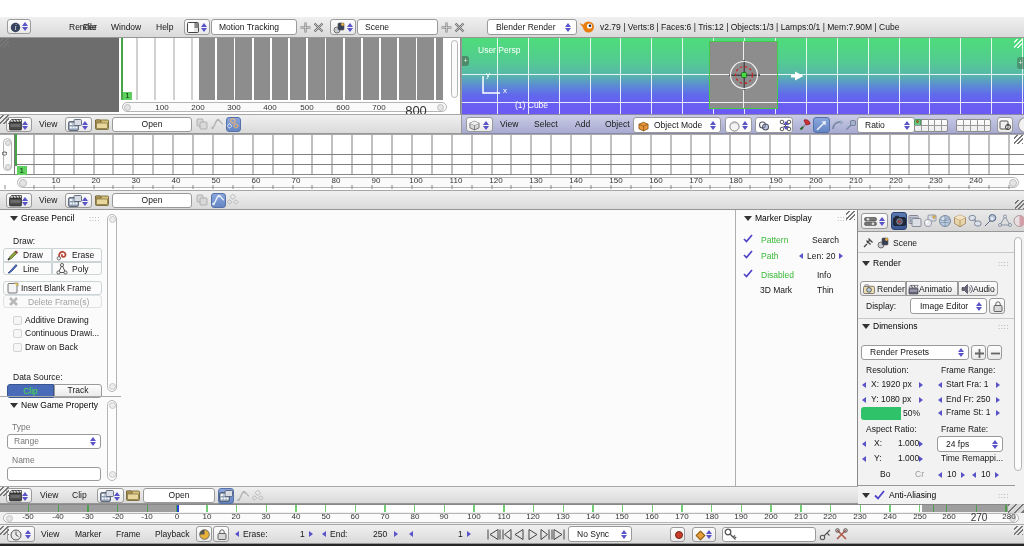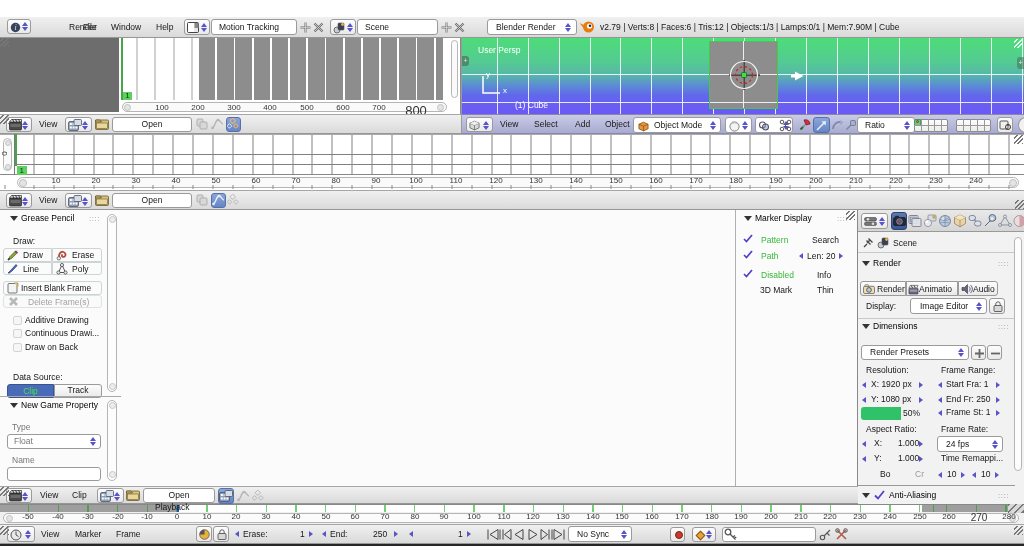--- a/index.html
+++ b/index.html
@@ -457,21 +457,21 @@
 
   <div class="abs" style="left:107px;top:214px;width:10px;height:178px;background:#fdfdfd;border:1px solid #b5b5b5;border-radius:6px;"></div>
   <div class="abs" style="left:108.5px;top:216px;width:7px;height:7px;background:#ececec;border:1px solid #c8c8c8;border-radius:50%;"></div>
   <div class="abs" style="left:108.5px;top:383px;width:7px;height:7px;background:#ececec;border:1px solid #c8c8c8;border-radius:50%;"></div>
 
   <div class="abs" style="left:0;top:396px;width:121px;height:1px;background:#a8a8a8;"></div>
   <span class="tri-d abs" style="left:10px;top:403px;"></span>
   <div class="lbl" style="left:21px;top:400px;color:#000;">New Game Property</div>
   <div class="lbl" style="left:12px;top:422px;color:#777;">Type</div>
   <div class="abs field" style="left:7px;top:434px;width:94px;height:15px;">
-        <span style="position:absolute;left:6px;top:1px;color:#777;">Float</span>
+        <span style="position:absolute;left:6px;top:1px;color:#777;">Range</span>
         <span class="upd abs" style="right:3px;top:2px;"></span>
       </div>
   <div class="lbl" style="left:12px;top:455px;color:#777;">Name</div>
   <div class="abs field" style="left:7px;top:467px;width:94px;height:14px;"></div>
   <div class="abs" style="left:107px;top:400px;width:10px;height:81px;background:#fdfdfd;border:1px solid #b5b5b5;border-radius:6px;"></div>
   <div class="abs" style="left:108.5px;top:402px;width:7px;height:7px;background:#ececec;border:1px solid #c8c8c8;border-radius:50%;"></div>
   <div class="abs" style="left:108.5px;top:471px;width:7px;height:7px;background:#ececec;border:1px solid #c8c8c8;border-radius:50%;"></div>
 </div>
 <div id="markerpanel">
   <div class="abs" style="left:735px;top:210px;width:1px;height:276px;background:#b0b0b0;"></div>
@@ -792,21 +792,21 @@
   <div class="abs btnbox" style="left:7px;top:526px;width:28px;height:16px;">
     <svg class="abs" style="left:2px;top:2px;" width="12" height="12" viewBox="0 0 12 12">
           <circle cx="6" cy="6" r="5" fill="#e8e8e8" stroke="#555" stroke-width="1"></circle>
           <path d="M6 6 L6 2.5 M6 6 L8.5 7.5" stroke="#555" stroke-width="1"></path>
         </svg>
     <span class="upd abs" style="right:2px;top:2.5px;"></span>
   </div>
   <div class="lbl" style="left:41px;top:529px;">View</div>
   <div class="lbl" style="left:75px;top:529px;">Marker</div>
   <div class="lbl" style="left:116px;top:529px;">Frame</div>
-  <div class="lbl" style="left:155px;top:502px;">Playback</div>
+  <div class="lbl" style="left:155px;top:529px;">Playback</div>
   <div class="abs btnbox" style="left:196px;top:526px;width:16px;height:16px;">
         <svg class="abs" style="left:2px;top:2px;" width="11" height="11" viewBox="0 0 11 11">
           <circle cx="5.5" cy="5.5" r="4.8" fill="#e8b23a" stroke="#555" stroke-width="0.8"></circle>
           <path d="M5.5 5.5 L5.5 0.7 A4.8 4.8 0 0 0 0.7 5.5 Z" fill="#555"></path>
         </svg>
       </div>
   <div class="abs btnbox" style="left:213px;top:526px;width:16px;height:16px;">
         <svg class="abs" style="left:3px;top:2px;" width="10" height="11" viewBox="0 0 10 11">
           <rect x="1" y="4.5" width="8" height="6" rx="1" fill="#d8d8d8" stroke="#555" stroke-width="0.9"></rect>
           <path d="M2.8 4.5 V3 a2.2 2.2 0 0 1 4.4 0 V4.5" fill="none" stroke="#555" stroke-width="0.9"></path>

